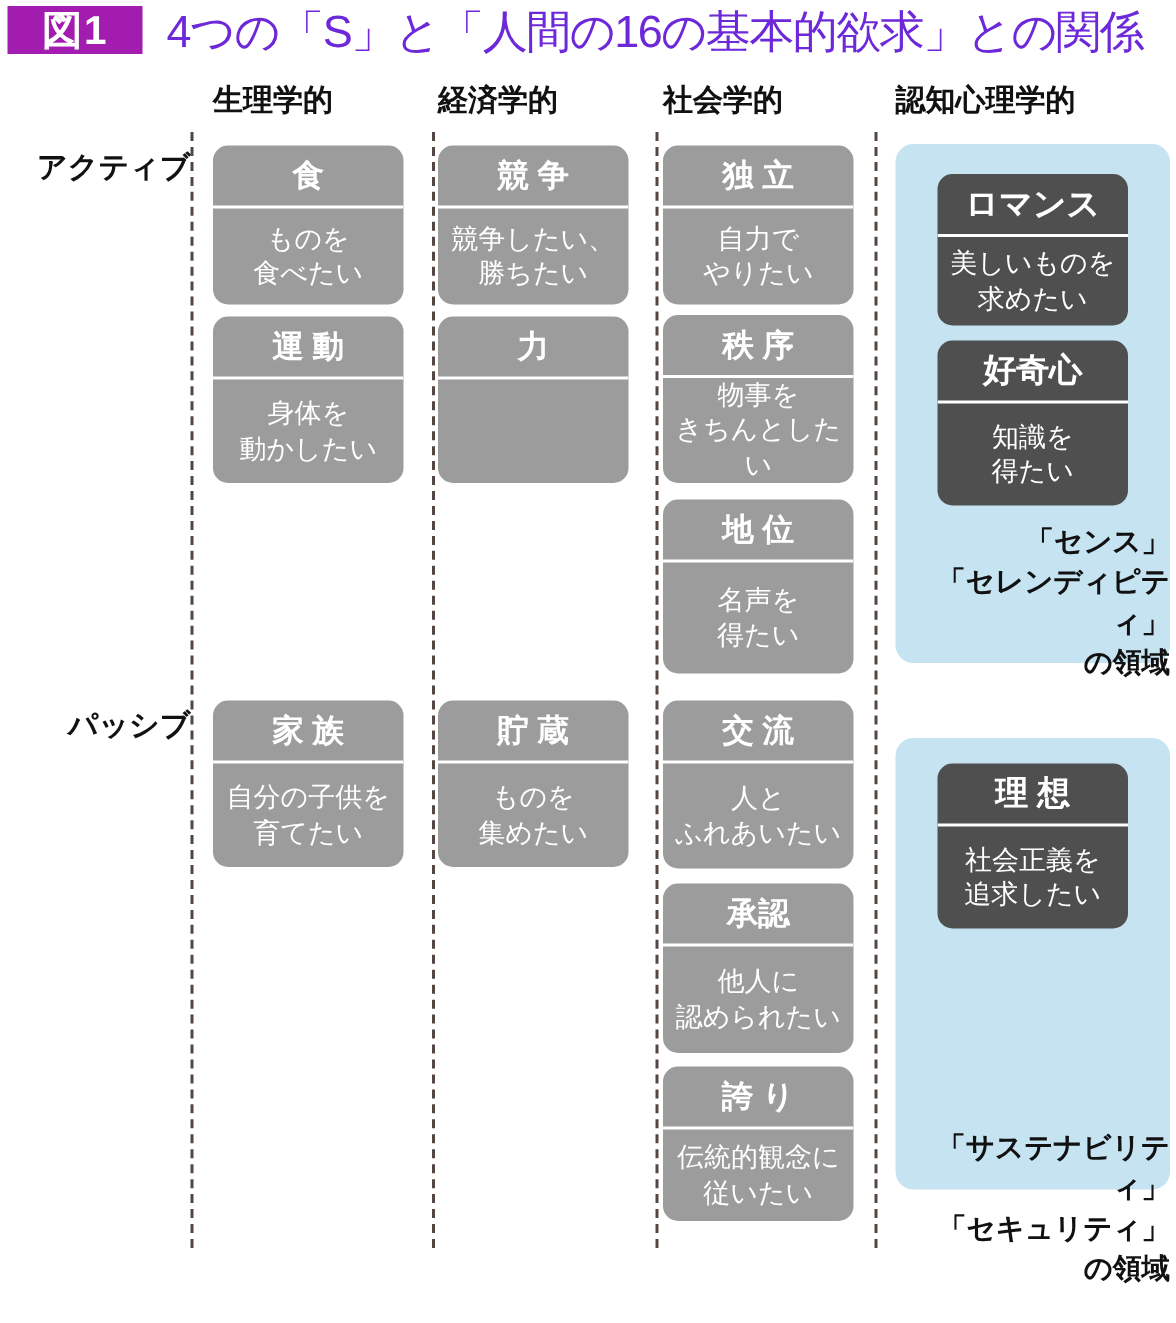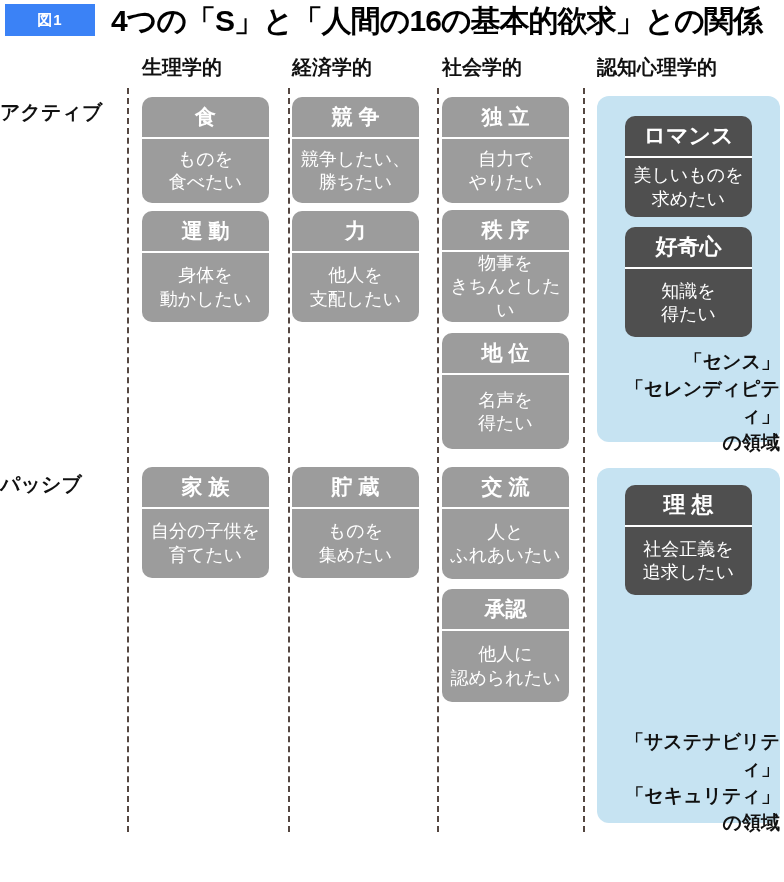--- a/index.html
+++ b/index.html
@@ -4,35 +4,35 @@
 <style>
   html,body { margin:0; padding:0; background:#ffffff; }
   * { box-sizing:border-box; }
   .fig {
     position:relative; width:784px; height:882px; background:#ffffff;
     font-family:"Liberation Sans","DejaVu Sans",sans-serif; color:#111;
     overflow:hidden;
   }
   .badge {
     position:absolute; left:5px; top:4px; width:90px; height:32px;
-    background:#3b82f6; color:#fff; font-size:15px; font-weight:bold;
+    background:#a21caf; color:#fff; font-size:27px; font-weight:bold;
     display:flex; align-items:center; justify-content:center; letter-spacing:1px;
   }
   .title {
     position:absolute; left:111px; top:1px; margin:0; width:670px;
-    font-size:30px; font-weight:bold; color:#000000; letter-spacing:-1px;
+    font-size:30px; font-weight:normal; color:#6d28d9; letter-spacing:-1px;
     white-space:nowrap;
   }
   .col-header {
     position:absolute; top:54px; height:26px; line-height:26px;
     text-align:left; font-size:20px; font-weight:600; color:#111;
   }
   .row-label {
     position:absolute; left:0; width:127px; height:26px; line-height:26px;
-    text-align:left; font-size:20px; font-weight:600; color:#111;
+    text-align:right; font-size:20px; font-weight:600; color:#111;
   }
   .vline {
     position:absolute; top:88px; height:744px; width:0;
     border-left:2px dashed #544741;
   }
   .card {
     position:absolute; width:127px; border-radius:10px; overflow:hidden;
     display:flex; flex-direction:column; color:#fff; text-align:center;
   }
   .card.gray { background:#9C9C9C; }
@@ -99,22 +99,20 @@
 
   <div class="card gray" style="left:292px;top:97px;height:106px">
     <div class="card-head">競 争</div>
     <div class="card-rule"></div>
     <div class="card-body">競争したい、
 勝ちたい</div>
   </div>
   <div class="card gray" style="left:292px;top:211px;height:111px">
     <div class="card-head">力</div>
     <div class="card-rule"></div>
-    <div class="card-body">他人を
-支配したい</div>
   </div>
   <div class="card gray" style="left:292px;top:467px;height:111px">
     <div class="card-head">貯 蔵</div>
     <div class="card-rule"></div>
     <div class="card-body">ものを
 集めたい</div>
   </div>
 
   <div class="card gray" style="left:442px;top:97px;height:106px">
     <div class="card-head">独 立</div>
@@ -139,40 +137,46 @@
     <div class="card-rule"></div>
     <div class="card-body">人と
 ふれあいたい</div>
   </div>
   <div class="card gray" style="left:442px;top:589px;height:113px">
     <div class="card-head">承認</div>
     <div class="card-rule"></div>
     <div class="card-body">他人に
 認められたい</div>
   </div>
+  <div class="card gray" style="left:442px;top:711px;height:103px">
+    <div class="card-head">誇 り</div>
+    <div class="card-rule"></div>
+    <div class="card-body">伝統的観念に
+従いたい</div>
+  </div>
 
   <div class="panel" style="top:96px;height:346px">
     <div class="card dark" style="top:20px;height:101px">
       <div class="card-head">ロマンス</div>
       <div class="card-rule"></div>
       <div class="card-body">美しいものを
 求めたい</div>
     </div>
     <div class="card dark" style="top:131px;height:110px">
       <div class="card-head">好奇心</div>
       <div class="card-rule"></div>
       <div class="card-body">知識を
 得たい</div>
     </div>
     <div class="panel-caption" style="top:253px">「センス」
 「セレンディピティ」
 の領域</div>
   </div>
 
-  <div class="panel" style="top:468px;height:355px">
+  <div class="panel" style="top:492px;height:301px">
     <div class="card dark" style="top:17px;height:110px">
       <div class="card-head">理 想</div>
       <div class="card-rule"></div>
       <div class="card-body">社会正義を
 追求したい</div>
     </div>
     <div class="panel-caption" style="top:261px">「サステナビリティ」
 「セキュリティ」
 の領域</div>
   </div>

